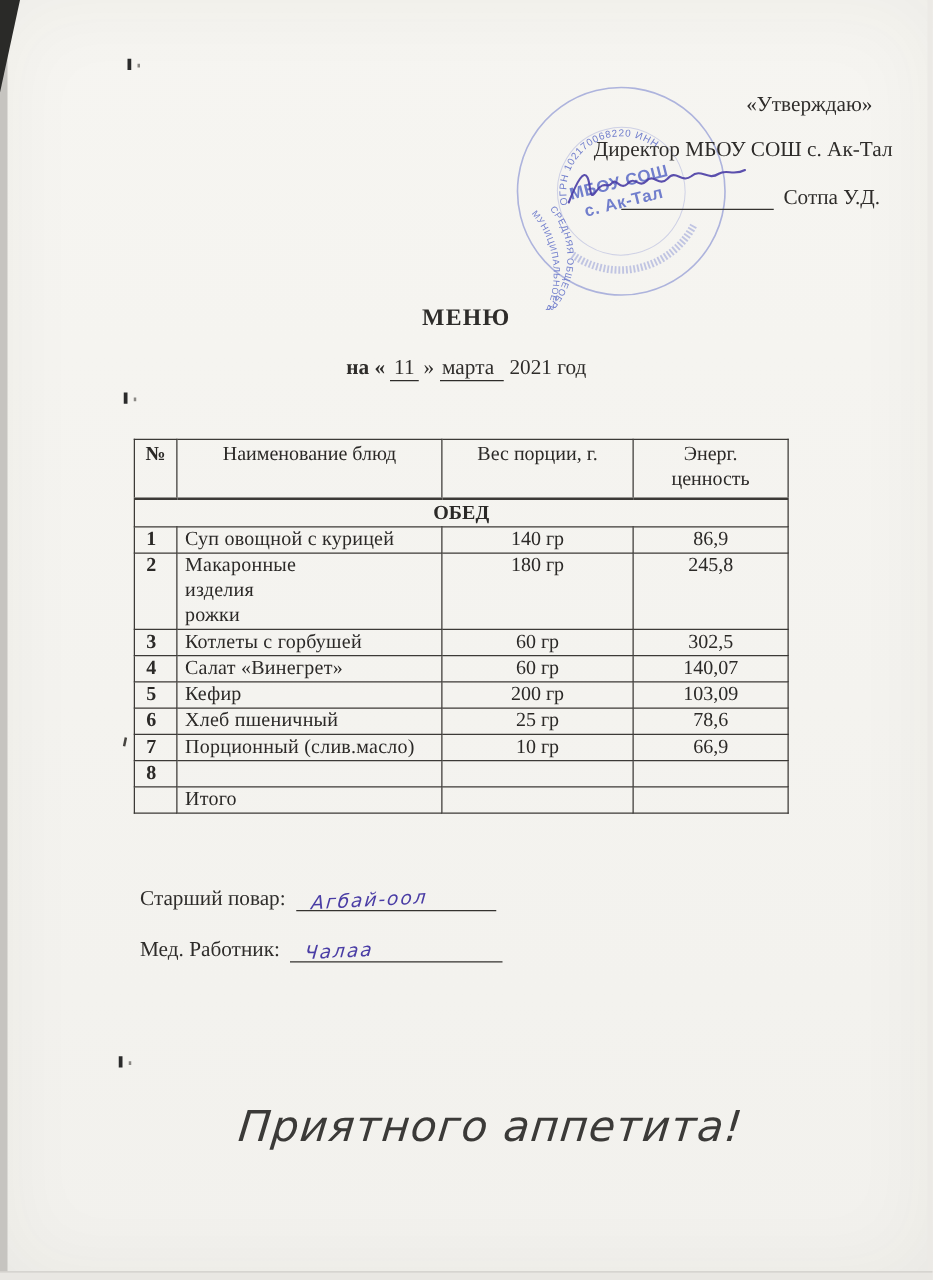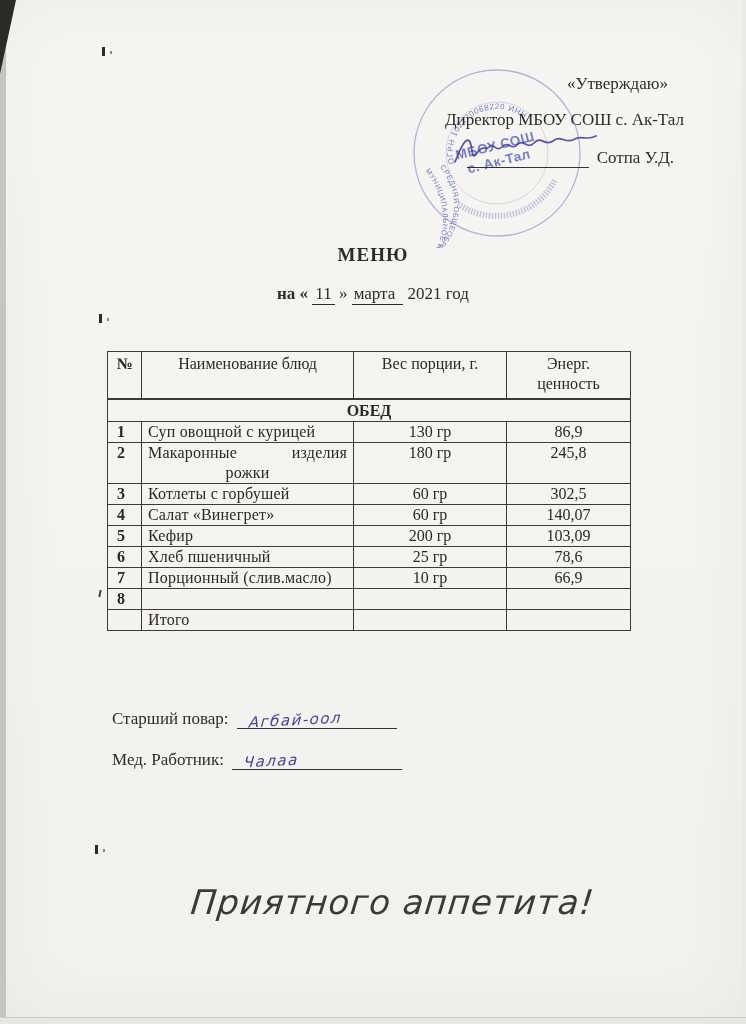--- a/index.html
+++ b/index.html
@@ -18,21 +18,21 @@
     background:#e9e7e3; border-top:1px solid #cfcdc9; }
   .edge-right { position:absolute; right:0; top:0; width:4px; height:1024px; background:#eceae6; }
 
   
   .regmark { position:absolute; width:3px; height:9px; background:#2b2b2b; }
   .regdot { position:absolute; width:2px; height:3px; background:#8a8884; }
   .row8-tick { position:absolute; left:99px; top:590px; width:2px; height:7px;
     background:#45433f; transform:rotate(12deg); }
 
   
-  .approval { position:absolute; top:74px; right:62px; width:420px; text-align:right;
+  .approval { position:absolute; top:74px; right:32px; width:420px; text-align:right;
     font-size:17px; line-height:20px; }
   .approval .quote { margin-right:16px; margin-bottom:16px; }
   .approval .director { margin-bottom:18px; }
   .approval .sigrow { display:flex; justify-content:flex-end; align-items:flex-end; margin-right:10px; }
   .sig-underline { display:inline-block; width:122px; border-bottom:1.5px solid #34322f; height:18px; }
   .approval .name { margin-left:8px; }
 
   
   .stamp { position:absolute; left:402px; top:58px; width:190px; height:190px; opacity:.82; }
 
@@ -54,21 +54,21 @@
   th, td { border:1.6px solid #3c3a37; vertical-align:top; line-height:20px; padding:0 6px; }
   th { font-weight:normal; text-align:center; padding-top:2px; }
   th.num-h { font-weight:bold; }
   .hdr-row { height:47px; }
   .hdr-row th { border-bottom-width:2.2px; }
   .energy-span { display:inline-block; max-width:88px; }
   .section-row td { font-weight:bold; text-align:center; height:21px; line-height:21px; }
   .c-num { font-weight:bold; padding-left:9px; }
   .c-name { letter-spacing:.2px; }
   .c-weight, .c-energy { text-align:center; }
-  .jline { display:flex; justify-content:space-between; }
+  .jline { display:flex; justify-content:space-between;flex-direction:column; }
   .jline.single { justify-content:center; }
   tr.data-row { height:21px; }
   tr.row-8 { height:19px; }
   .total-row { height:21px; }
 
   
   .signatures { position:absolute; left:112px; top:703px; font-size:17px; }
   .sigline-row { display:flex; align-items:flex-end; margin-bottom:15px; height:26px;text-align:right; }
   .sig-line { position:relative; display:inline-block; border-bottom:1.5px solid #34322f;
     height:22px; margin-left:8px; }
@@ -165,21 +165,21 @@
           <th><span class="energy-span">Энерг. ценность</span></th>
         </tr>
       </thead>
       <tbody>
         <tr class="section-row">
           <td colspan="4">ОБЕД</td>
         </tr>
         <tr class="data-row">
             <td class="c-num">1</td>
             <td class="c-name">Суп овощной с курицей</td>
-            <td class="c-weight">130 гр</td>
+            <td class="c-weight">140 гр</td>
             <td class="c-energy">86,9</td>
           </tr>
           <tr class="data-row">
             <td class="c-num">2</td>
             <td class="c-name">
               <div class="jline">
                 <span>Макаронные</span>
                 <span>изделия</span>
               </div>
               <div class="jline single">

